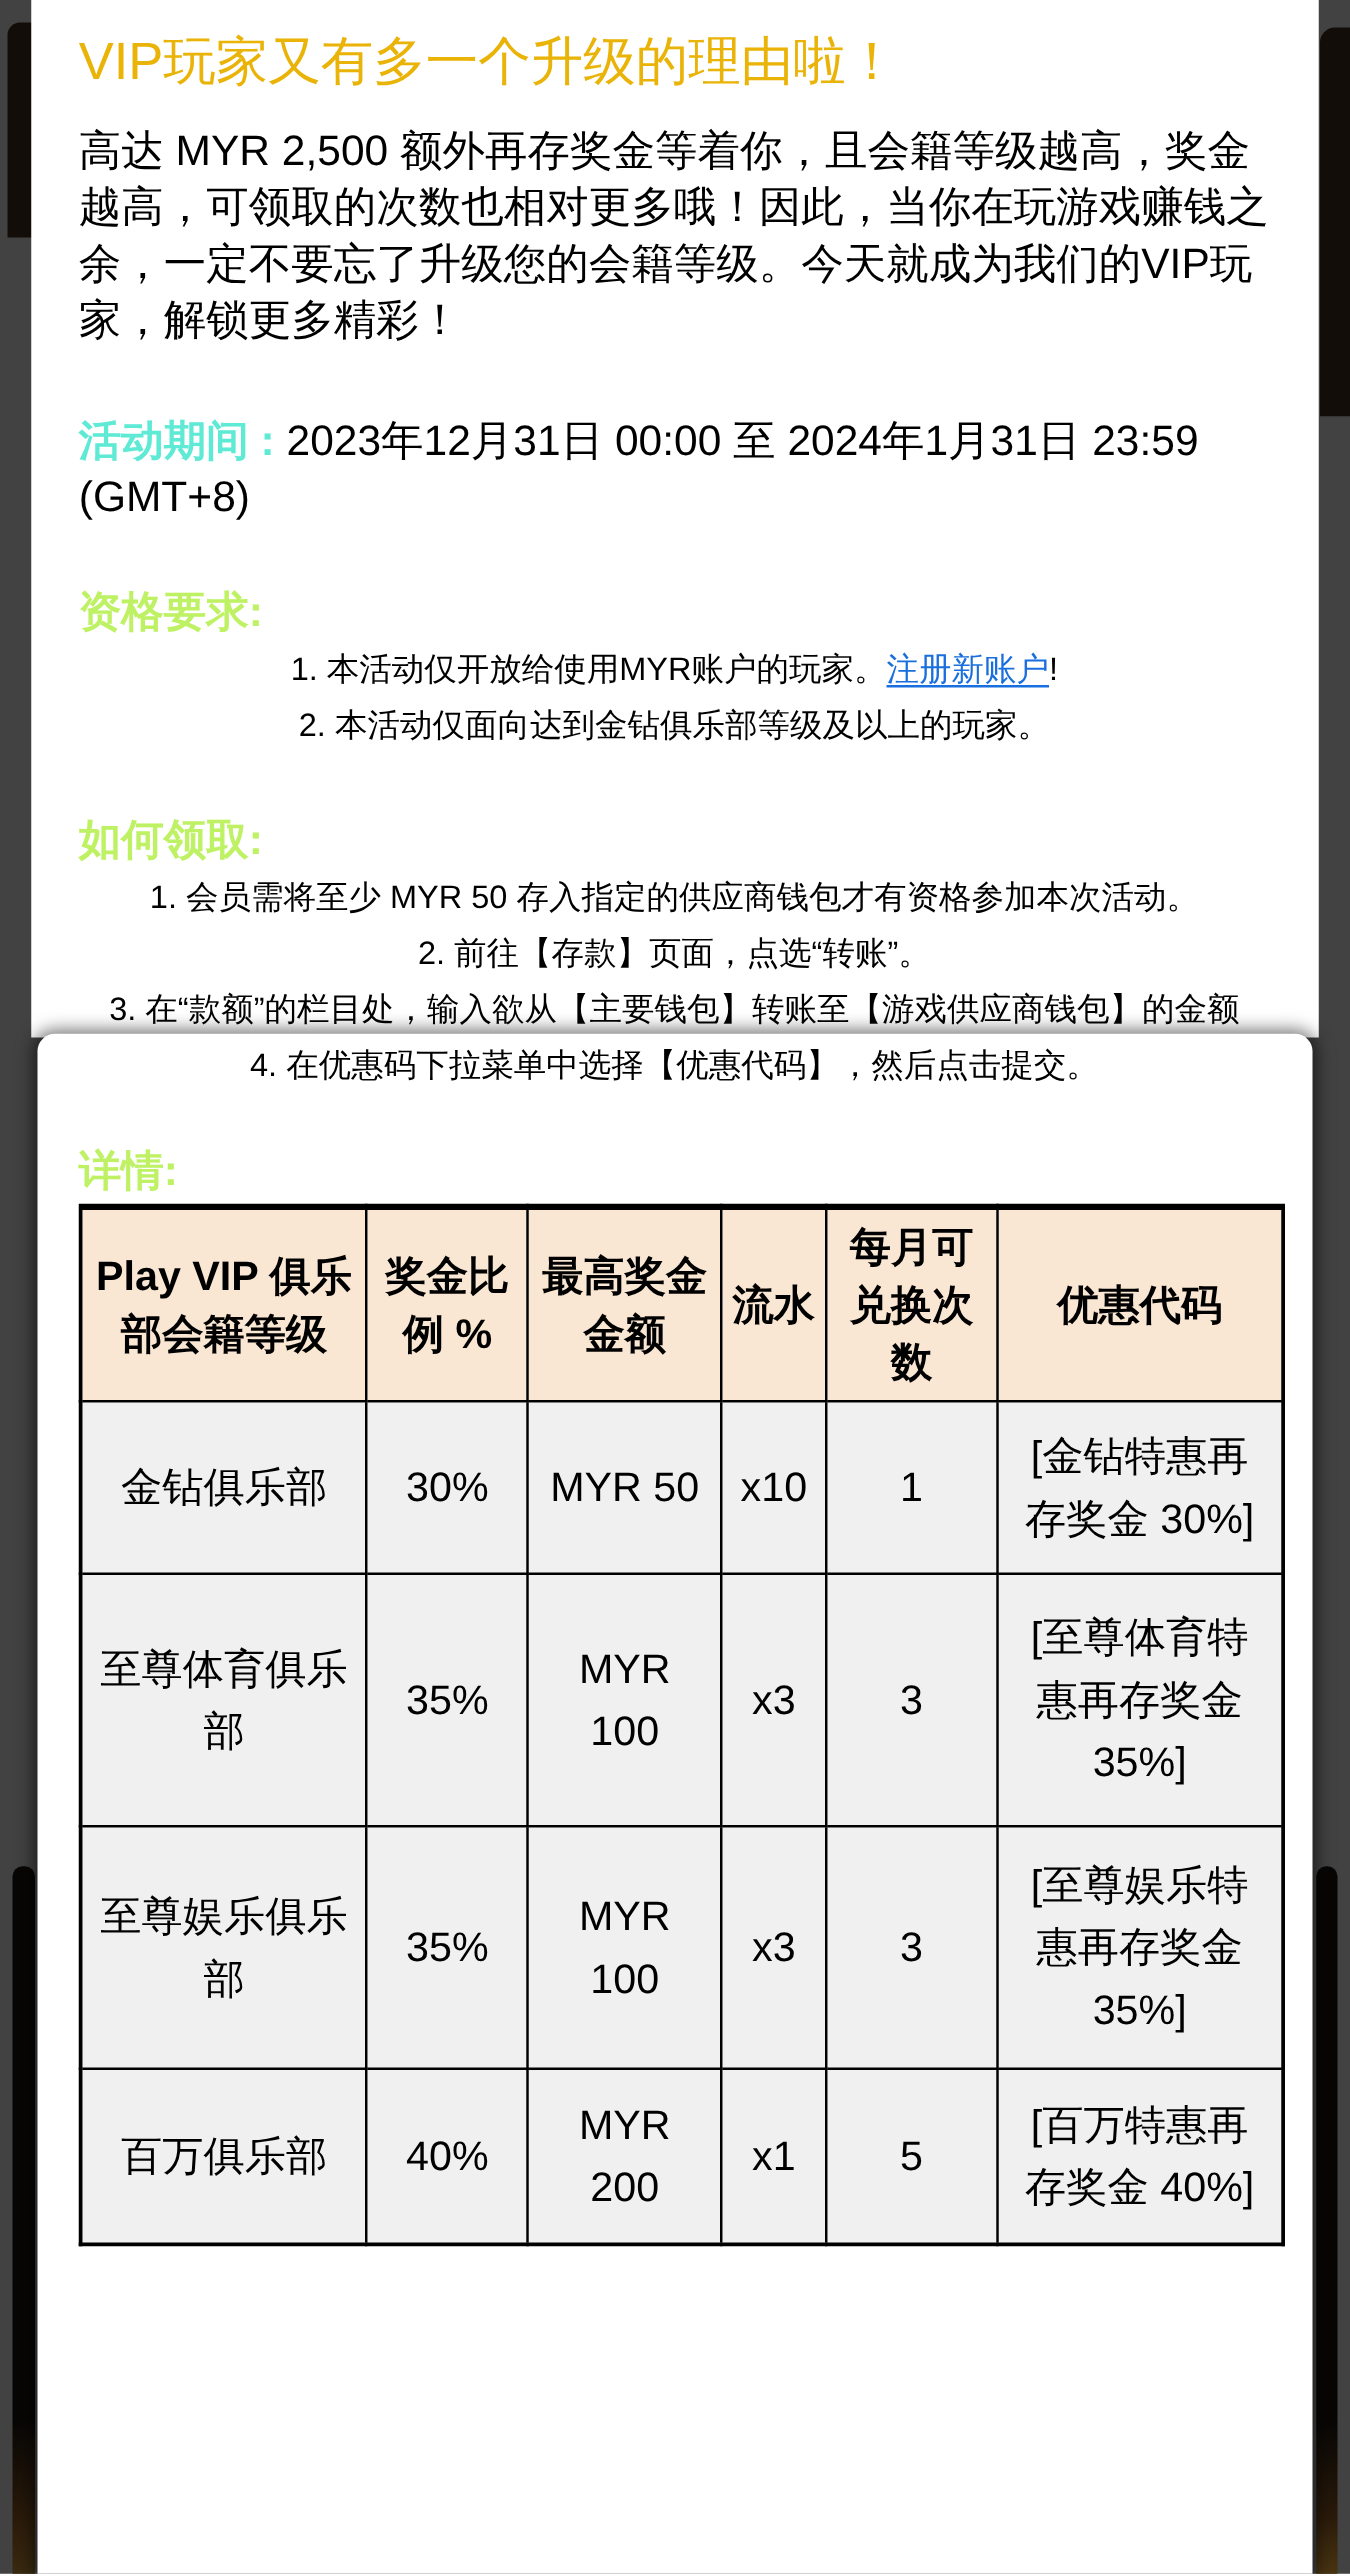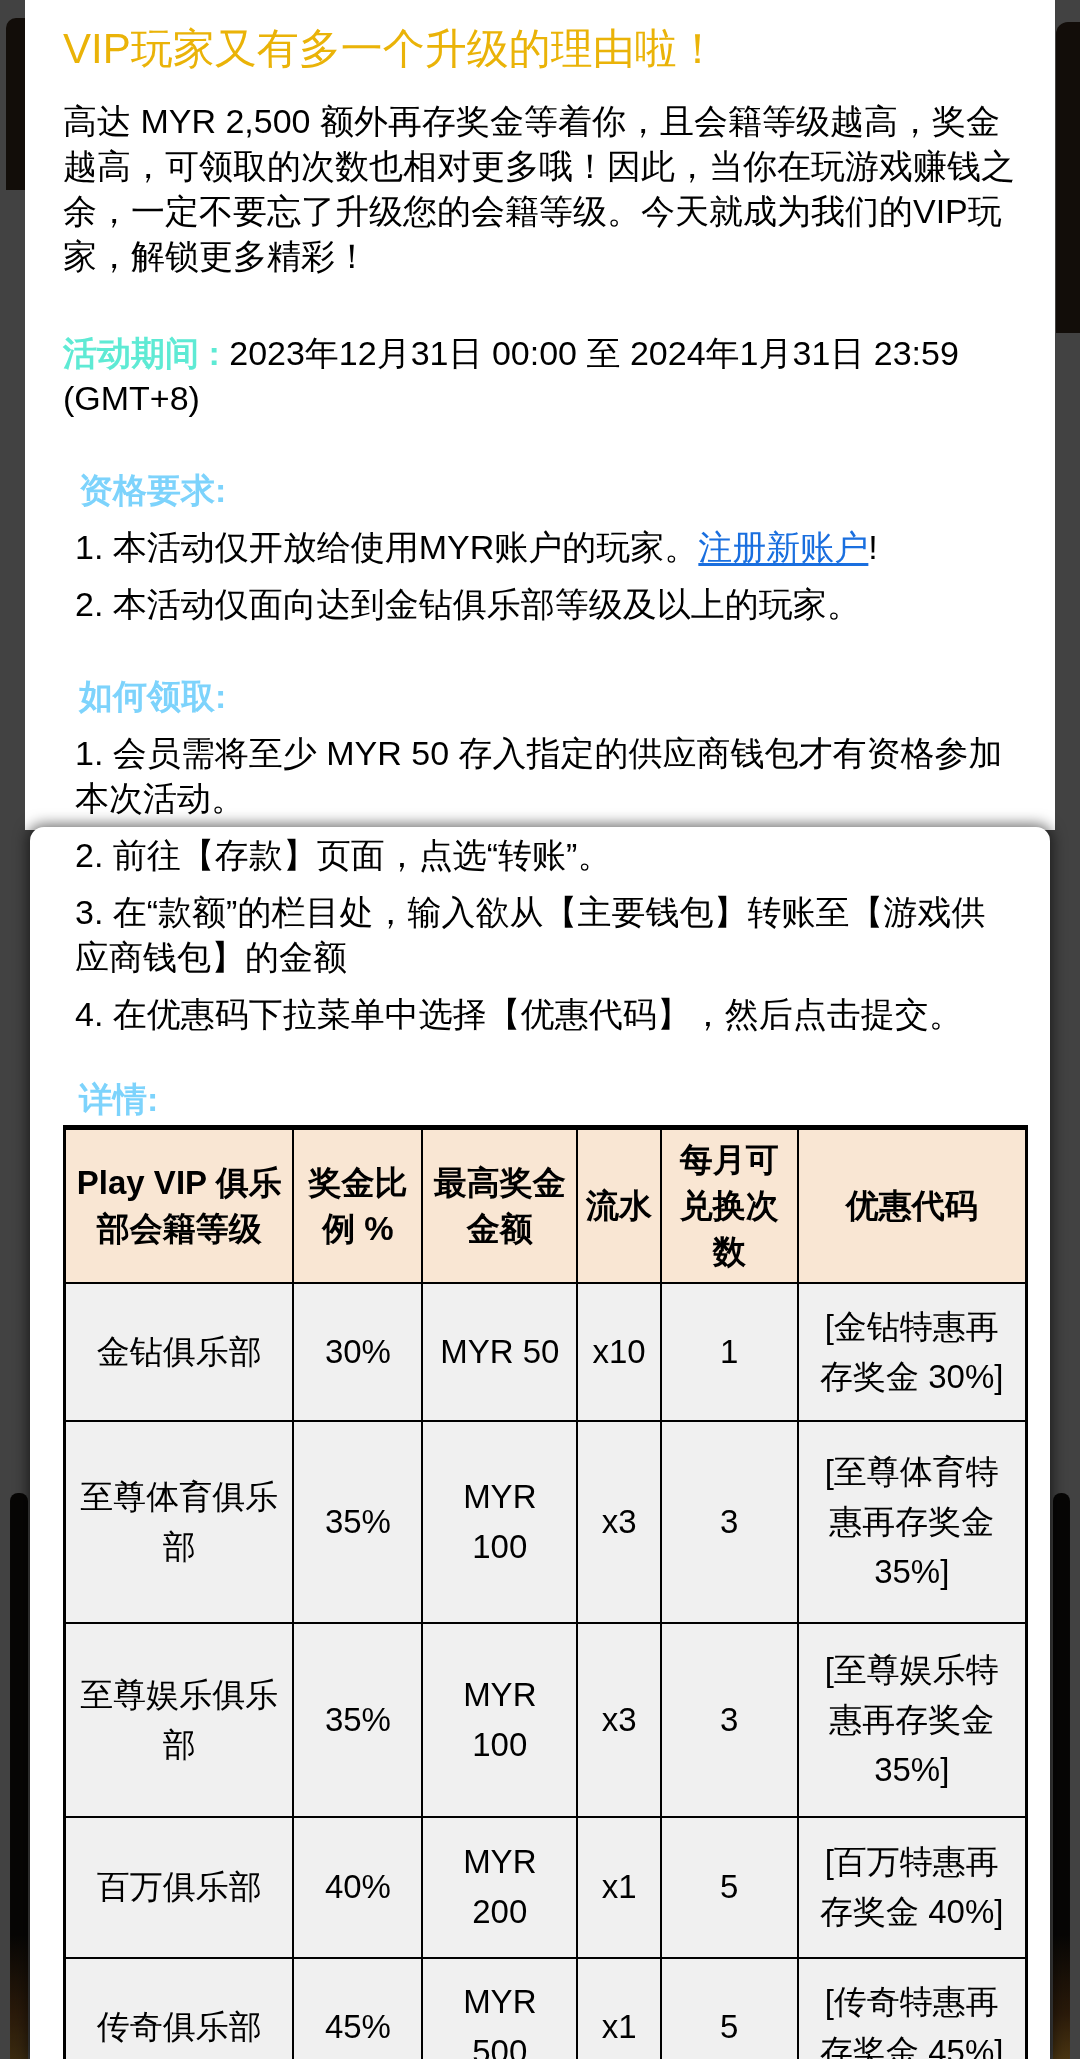--- a/index.html
+++ b/index.html
@@ -29,22 +29,22 @@
   
   .content{position:absolute;left:27px;top:0;width:1026px;height:2059px;
     padding:0 25px 0 36px;box-sizing:border-box;color:#000;}
 
   .title{font-size:42px;line-height:46px;font-weight:normal;color:#eab308;
     margin:26px 0 0 0;letter-spacing:0px;}
   .intro{font-size:34px;line-height:45px;margin:27px 3px 0 0;max-width:953px;}
 
   .period{font-size:34px;line-height:45px;margin:52px 0 0 0;max-width:953px;}
   .h-orange{color:#5eead4;font-weight:bold;}
-  .section-heading{font-size:34px;line-height:45px;color:#7dd3fc;font-weight:bold;margin:47px 0 0 16px;}
-  .line{font-size:34px;line-height:45px;margin:12px;max-width:953px;}
+  .section-heading{font-size:34px;line-height:45px;color:#bef264;font-weight:bold;margin:47px 0 0 0;}
+  .line{font-size:26px;line-height:45px;margin:0;max-width:953px;text-align:center;}
   a.reg-link{color:#1a6fdf;text-decoration:underline;text-underline-offset:4px;}
 
   .details-heading{margin-top:40px;}
 
   
   table.vip{border-collapse:collapse;table-layout:fixed;width:965px;margin-top:3px;
     border:3px solid #000;border-top-width:5px;}
   table.vip th, table.vip td{border:2px solid #000;text-align:center;vertical-align:middle;
     font-size:33px;overflow:hidden;}
   table.vip th{background:#f9e6d3;font-weight:bold;line-height:46px;padding:2px 6px;}
@@ -132,25 +132,17 @@
         <td>[至尊娱乐特惠再存奖金 35%]</td>
       </tr>
       <tr class="r3">
         <td>百万俱乐部</td>
         <td>40%</td>
         <td>MYR 200</td>
         <td>x1</td>
         <td>5</td>
         <td>[百万特惠再存奖金 40%]</td>
       </tr>
-      <tr class="r4">
-        <td>传奇俱乐部</td>
-        <td>45%</td>
-        <td>MYR 500</td>
-        <td>x1</td>
-        <td>5</td>
-        <td>[传奇特惠再存奖金 45%]</td>
-      </tr>
     </tbody>
       </table>
 
   </div>
 </div>
 
 </body></html>

